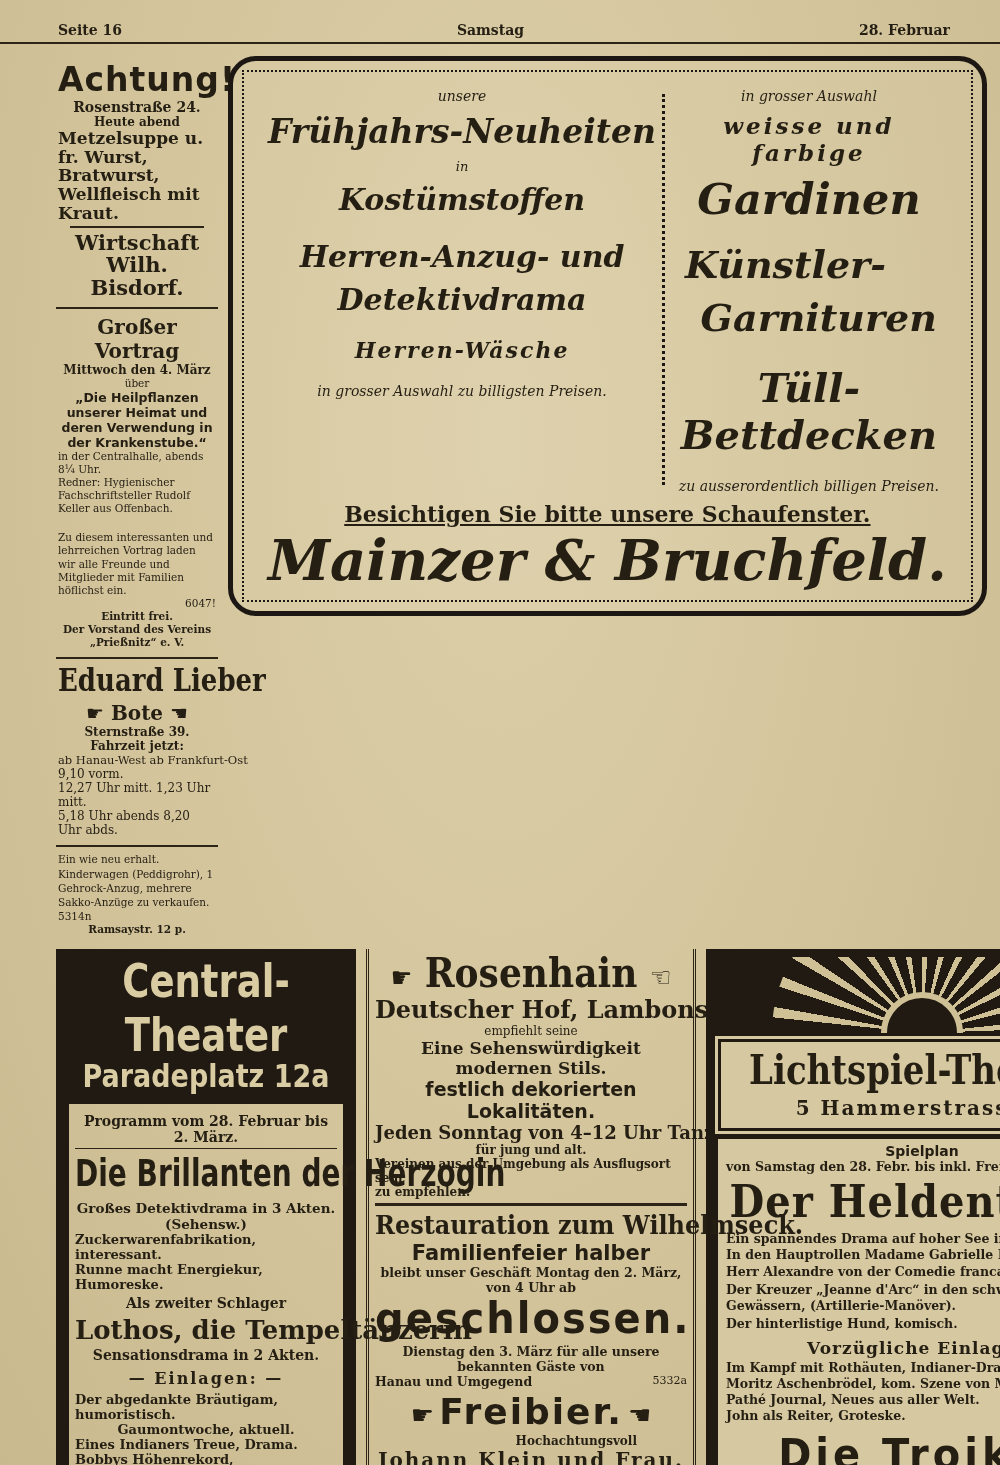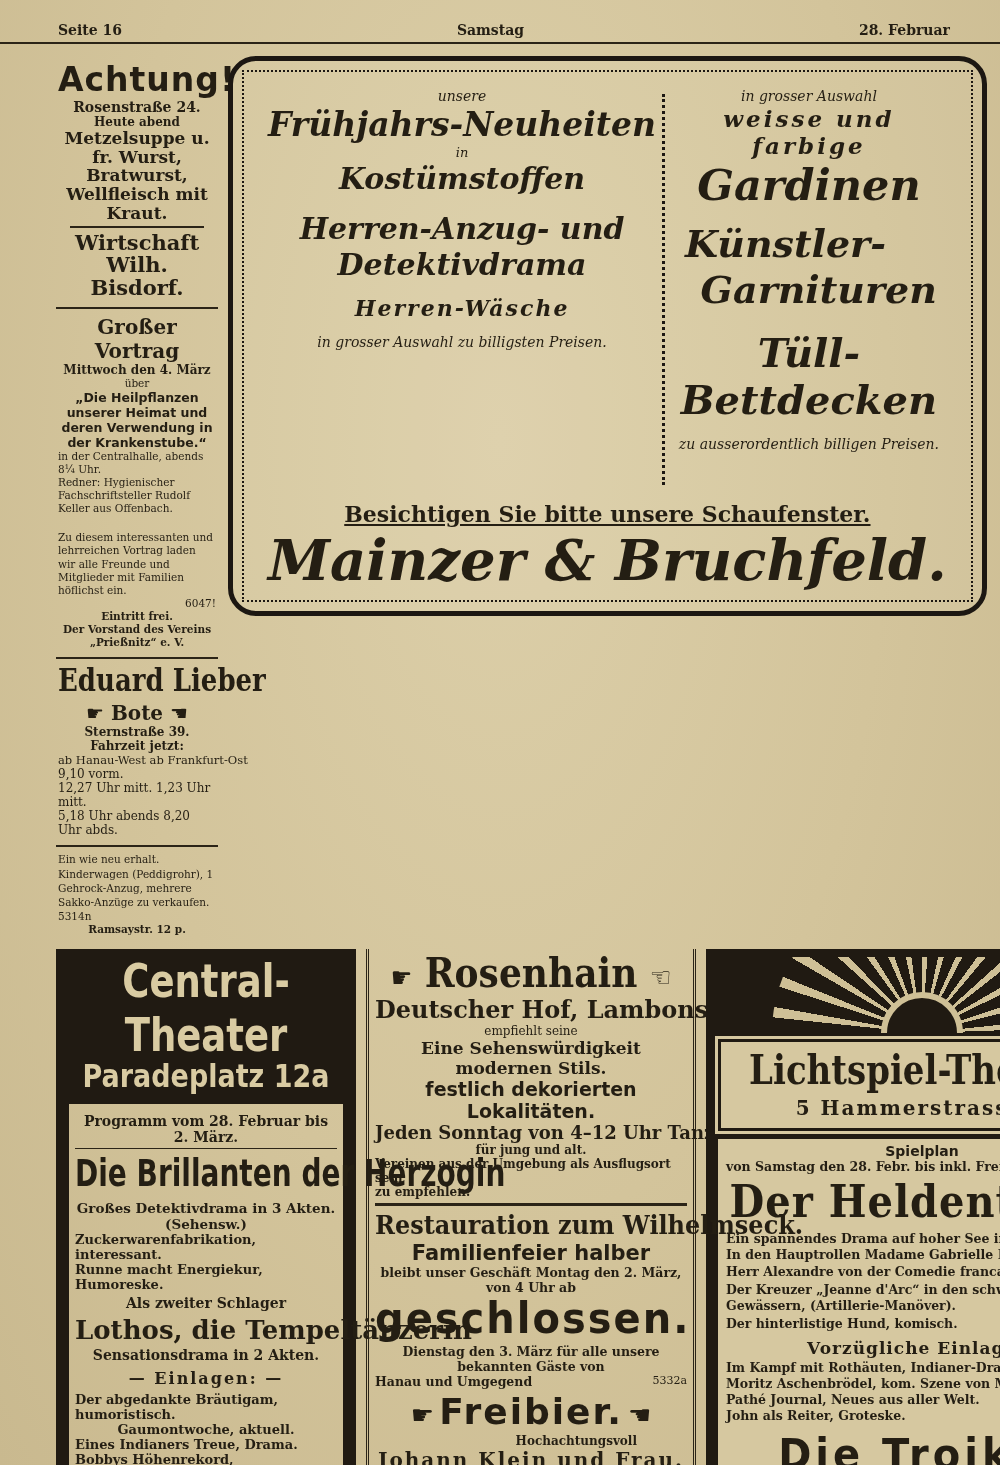--- a/index.html
+++ b/index.html
@@ -10,29 +10,29 @@
   .c{text-align:center;} .b{font-weight:bold;} .i{font-style:italic;}
   .sans{font-family:"DejaVu Sans",sans-serif;}
   
   .pghead{display:flex;justify-content:space-between;align-items:flex-end;
     padding:22px 50px 4px 58px;font-weight:bold;font-size:14px;border-bottom:2px solid #2b2417;}
   
   .top{display:flex;gap:10px;padding:10px 44px 0 56px;}
   .ltcol{width:162px;flex:none;font-size:12px;}
   .adbox{border-bottom:2px solid #2b2417;padding:6px 2px 8px;}
   .achtung-title{font-size:33px;font-weight:bold;letter-spacing:1px;text-align:center;font-family:"DejaVu Sans",sans-serif;}
-  .fr-big{font-size:17px;font-weight:bold;text-align:center;line-height:1.1;}
+  .fr-big{font-size:17px;font-weight:bold;text-align:left;line-height:1.1;}
   .fr-huge{font-size:21px;font-weight:bold;text-align:center;line-height:1.05;}
   .tiny{font-size:10.5px;line-height:1.25;}
   .small{font-size:12px;}
   
   .bigad{flex:1;border:5px solid #1c1712;border-radius:28px;padding:9px;height:532px;margin-top:2px;background:rgba(255,250,230,.06);}
   .bigad-in{border:2.5px dotted #1c1712;height:100%;box-sizing:border-box;padding:16px 24px 10px;display:flex;flex-direction:column;}
   .bigad-cols{display:flex;flex:1;}
-  .bcol{flex:1;text-align:center;display:flex;flex-direction:column;justify-content:flex-start;gap:1px;}
+  .bcol{flex:1;text-align:center;display:flex;flex-direction:column;justify-content:flex-start;gap:8px;}
   .bdiv{width:0;border-left:3px dotted #1c1712;margin:6px 6px 14px;}
   .script{font-style:italic;font-weight:bold;font-family:"DejaVu Serif",serif;}
   
   .bottom{display:flex;gap:10px;padding:8px 44px 0 56px;align-items:flex-start;}
   .bcol-l{width:300px;flex:none;}
   .bcol-m{width:312px;flex:none;border-left:3px double #2b2417;border-right:3px double #2b2417;padding:0 6px;}
   .bcol-r{flex:1;}
   
   .ct-head{background:#201a12;color:#d9cba2;text-align:center;padding:16px 4px 12px;
     font-family:"DejaVu Sans",sans-serif;font-weight:bold;}

